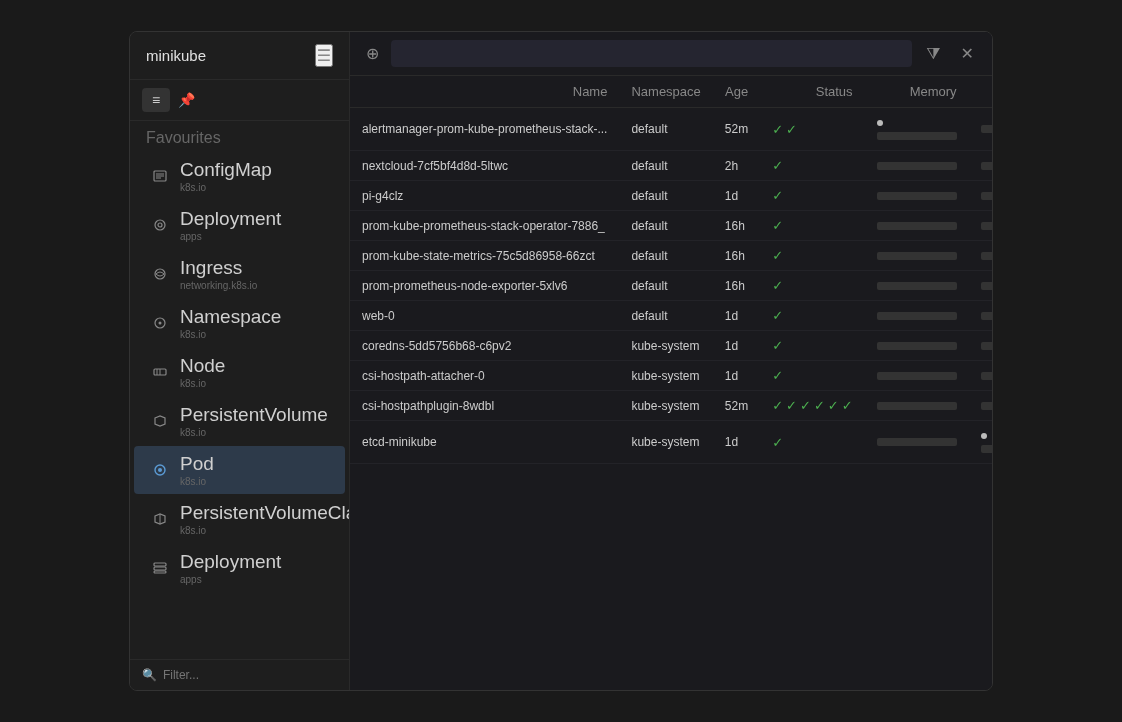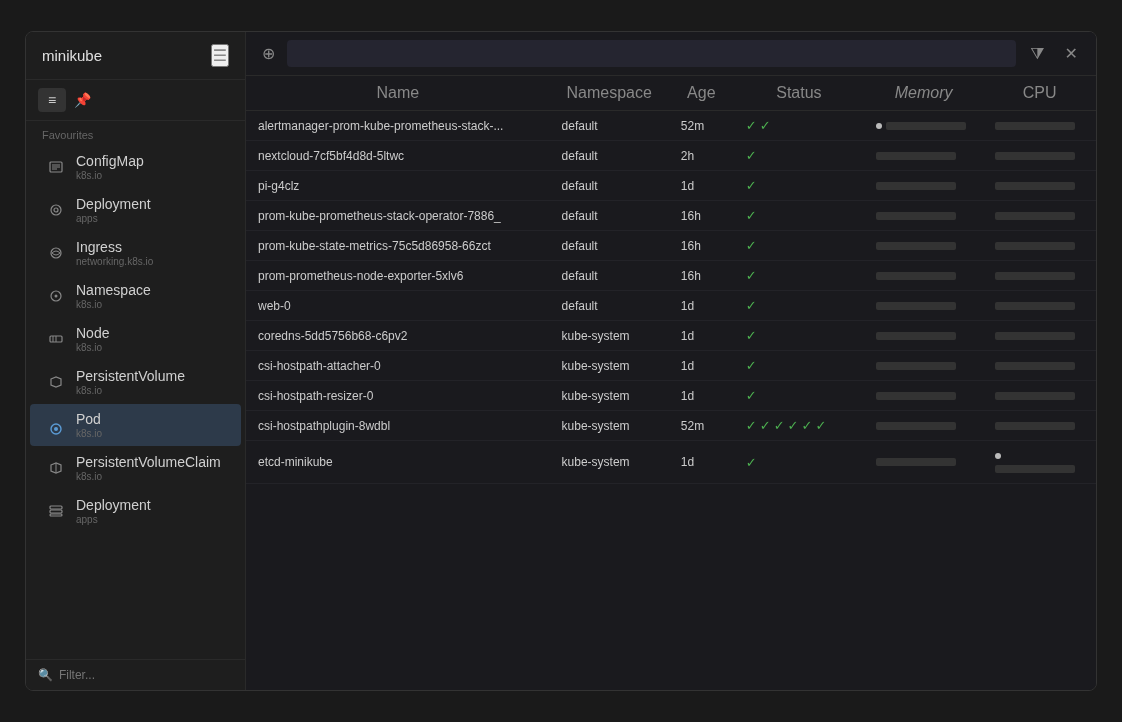--- a/index.html
+++ b/index.html
@@ -7,21 +7,21 @@
       background: #1a1a1a;
       font-family: -apple-system, BlinkMacSystemFont, 'Segoe UI', sans-serif;
       display: flex;
       justify-content: center;
       align-items: center;
       width: 1122px;
       height: 722px;
       overflow: hidden;
     }
     .window {
-      width: 1072px;
+      width: 864px;
       height: 660px;
       background: #1e1e1e;
       border-radius: 8px;
       display: flex;
       overflow: hidden;
       border: 1px solid #333;
     }
     
     .sidebar {
       width: 220px;
@@ -66,58 +66,57 @@
     }
     .sidebar-pin-btn {
       background: none;
       border: none;
       color: #888;
       cursor: pointer;
       font-size: 14px;
     }
     .favourites-label {
       color: #666;
-      font-size: 11px;
+      font-size: 16px;
       padding: 8px 16px 4px;
       text-transform: none;
     }
     .sidebar-items {
       flex: 1;
       overflow-y: auto;
     }
     .sidebar-item {
       display: flex;
       align-items: center;
       padding: 7px 16px;
       cursor: pointer;
       border-radius: 4px;
       margin: 1px 4px;
     }
     .sidebar-item.active {
       background: #2d3a4a;
-      align-items: flex-end;
     }
     .sidebar-item-icon {
       width: 20px;
       height: 20px;
       margin-right: 10px;
       display: flex;
       align-items: center;
       justify-content: center;
       color: #888;
       font-size: 13px;
       flex-shrink: 0;
     }
     .sidebar-item-text {
       display: flex;
       flex-direction: column;
     }
     .sidebar-item-name {
       color: #d0d0d0;
-      font-size: 14px;
+      font-size: 19px;
     }
     .sidebar-item-sub {
       color: #666;
       font-size: 10px;
       margin-top: 1px;
     }
     .sidebar-filter {
       padding: 8px 12px;
       border-top: 1px solid #2a2a2a;
       display: flex;
@@ -194,39 +193,39 @@
     table {
       width: 100%;
       border-collapse: collapse;
       font-size: 12px;
     }
     thead th {
       background: #1a1a1e;
       color: #888;
       font-weight: 500;
       padding: 8px 12px;
-      text-align: center;
+      text-align: right;
       position: sticky;
       top: 0;
       border-bottom: 1px solid #2a2a2a;
-      font-size: 16px;
+      font-size: 13px;
     }
     tbody tr {
       border-bottom: 1px solid #232328;
     }
     tbody td {
       padding: 7px 12px;
       color: #ccc;
       font-size: 12px;
     }
     .col-name { width: 280px; }
     .col-namespace { width: 110px; }
     .col-age { width: 60px; }
     .col-status { width: 120px; }
-    .col-memory { width: 110px; font-style: italic; }
+    .col-memory { width: 110px; }
     .col-cpu { width: 100px; }
     .check-green {
       color: #4caf50;
       font-size: 13px;
     }
     .bar-container {
       width: 80px;
       height: 8px;
       background: #333;
       border-radius: 2px;
@@ -563,38 +562,20 @@
       </td>
       <td class="col-memory">
         <span class="bar-container"><span class="bar-fill" style="width:5%;background:#555;"></span></span>
       </td>
       <td class="col-cpu">
         <span class="bar-container"><span class="bar-fill" style="width:2%;background:#555;"></span></span>
       </td>
     </tr>
             <tr>
       <td class="col-name">
-                <span class="name-truncate">csi-hostpath-resizer-0</span>
-              </td>
-      <td class="col-namespace">kube-system</td>
-      <td class="col-age">1d</td>
-      <td class="col-status">
-        <div class="status-checks">
-                  <span class="check-green">✓</span>
-                </div>
-      </td>
-      <td class="col-memory">
-        <span class="bar-container"><span class="bar-fill" style="width:4%;background:#555;"></span></span>
-      </td>
-      <td class="col-cpu">
-        <span class="bar-container"><span class="bar-fill" style="width:2%;background:#555;"></span></span>
-      </td>
-    </tr>
-            <tr>
-      <td class="col-name">
                 <span class="name-truncate">csi-hostpathplugin-8wdbl</span>
               </td>
       <td class="col-namespace">kube-system</td>
       <td class="col-age">52m</td>
       <td class="col-status">
         <div class="status-checks">
                   <span class="check-green">✓</span>
                   <span class="check-green">✓</span>
                   <span class="check-green">✓</span>
                   <span class="check-green">✓</span>

